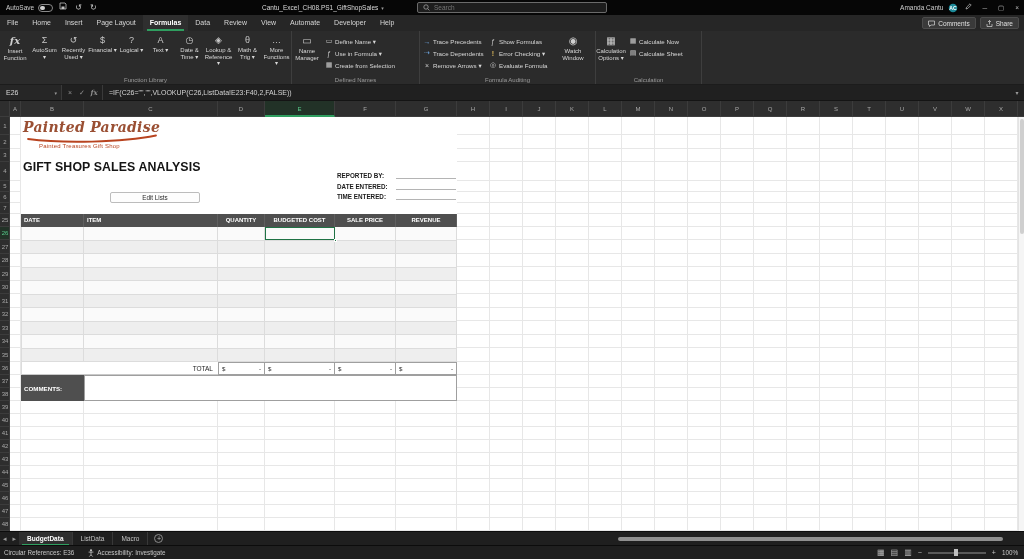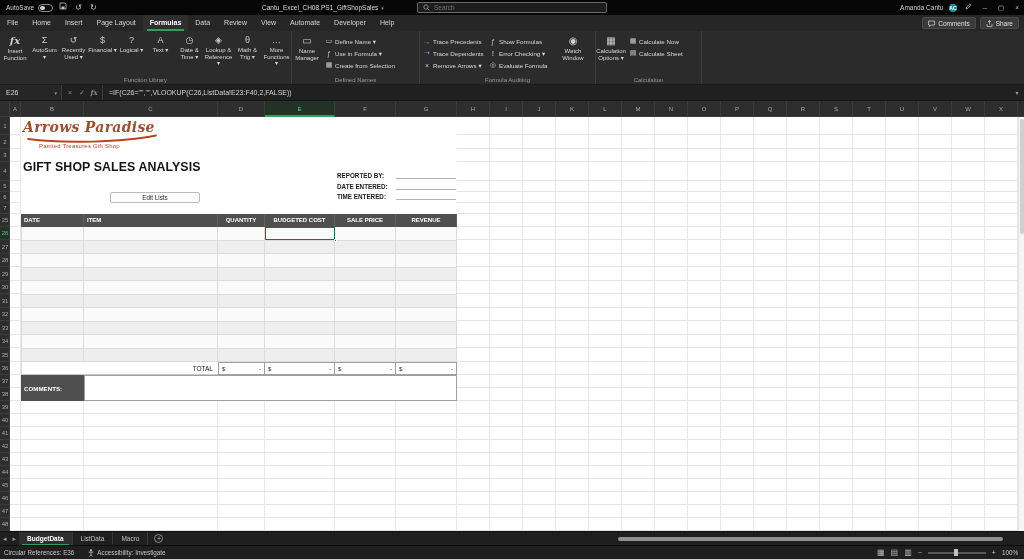--- a/index.html
+++ b/index.html
@@ -464,21 +464,21 @@
           <div class="gl-h" style="top: 348px;"></div>
           <div class="gl-h" style="top: 361px;"></div>
           <div class="gl-h" style="top: 374px;"></div>
           <div class="gl-h" style="top: 387px;"></div>
           <div class="gl-h" style="top: 400px;"></div>
           <div class="gl-h" style="top: 413px;"></div>
         </div>
       <div class="whitecover"></div>
 
       <div class="logo">
-        <div class="logoscript">Arrows Paradise</div>
+        <div class="logoscript">Painted Paradise</div>
         <svg class="swoosh" width="132" height="9" viewBox="0 0 132 9">
             <path d="M2,5 C36,9.5 96,8.5 130,1.5" fill="none" stroke="#b8431f" stroke-width="1.8" stroke-linecap="round"></path>
           </svg>
         <div class="logosub">Painted Treasures Gift Shop</div>
       </div>
 
       <div class="ptitle">GIFT SHOP SALES ANALYSIS</div>
 
       <div class="ilabel i0">REPORTED BY:</div>
       <div class="ilabel i1">DATE ENTERED:</div>

